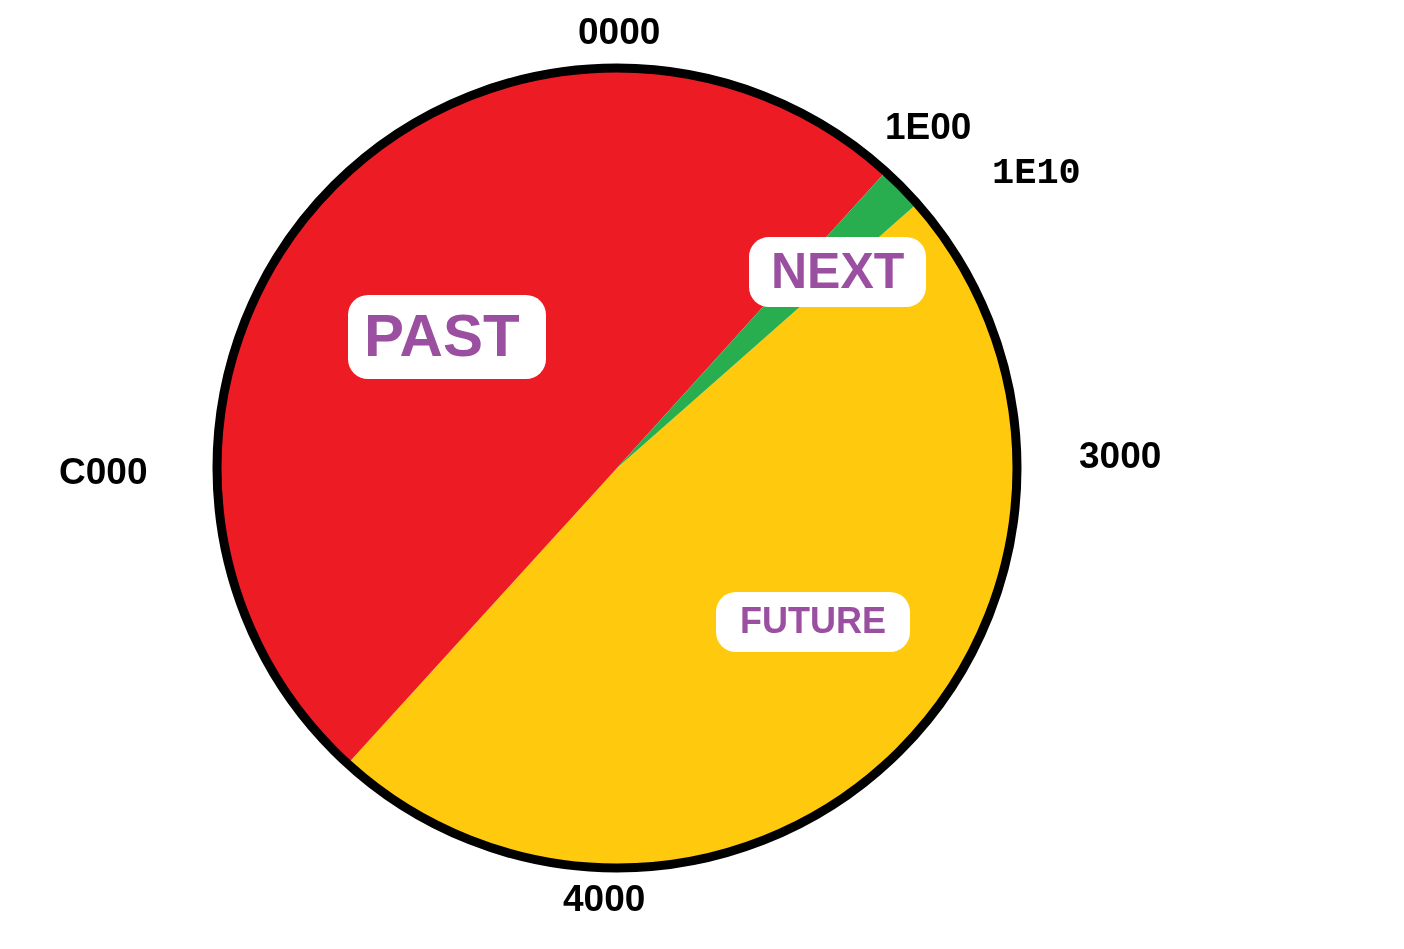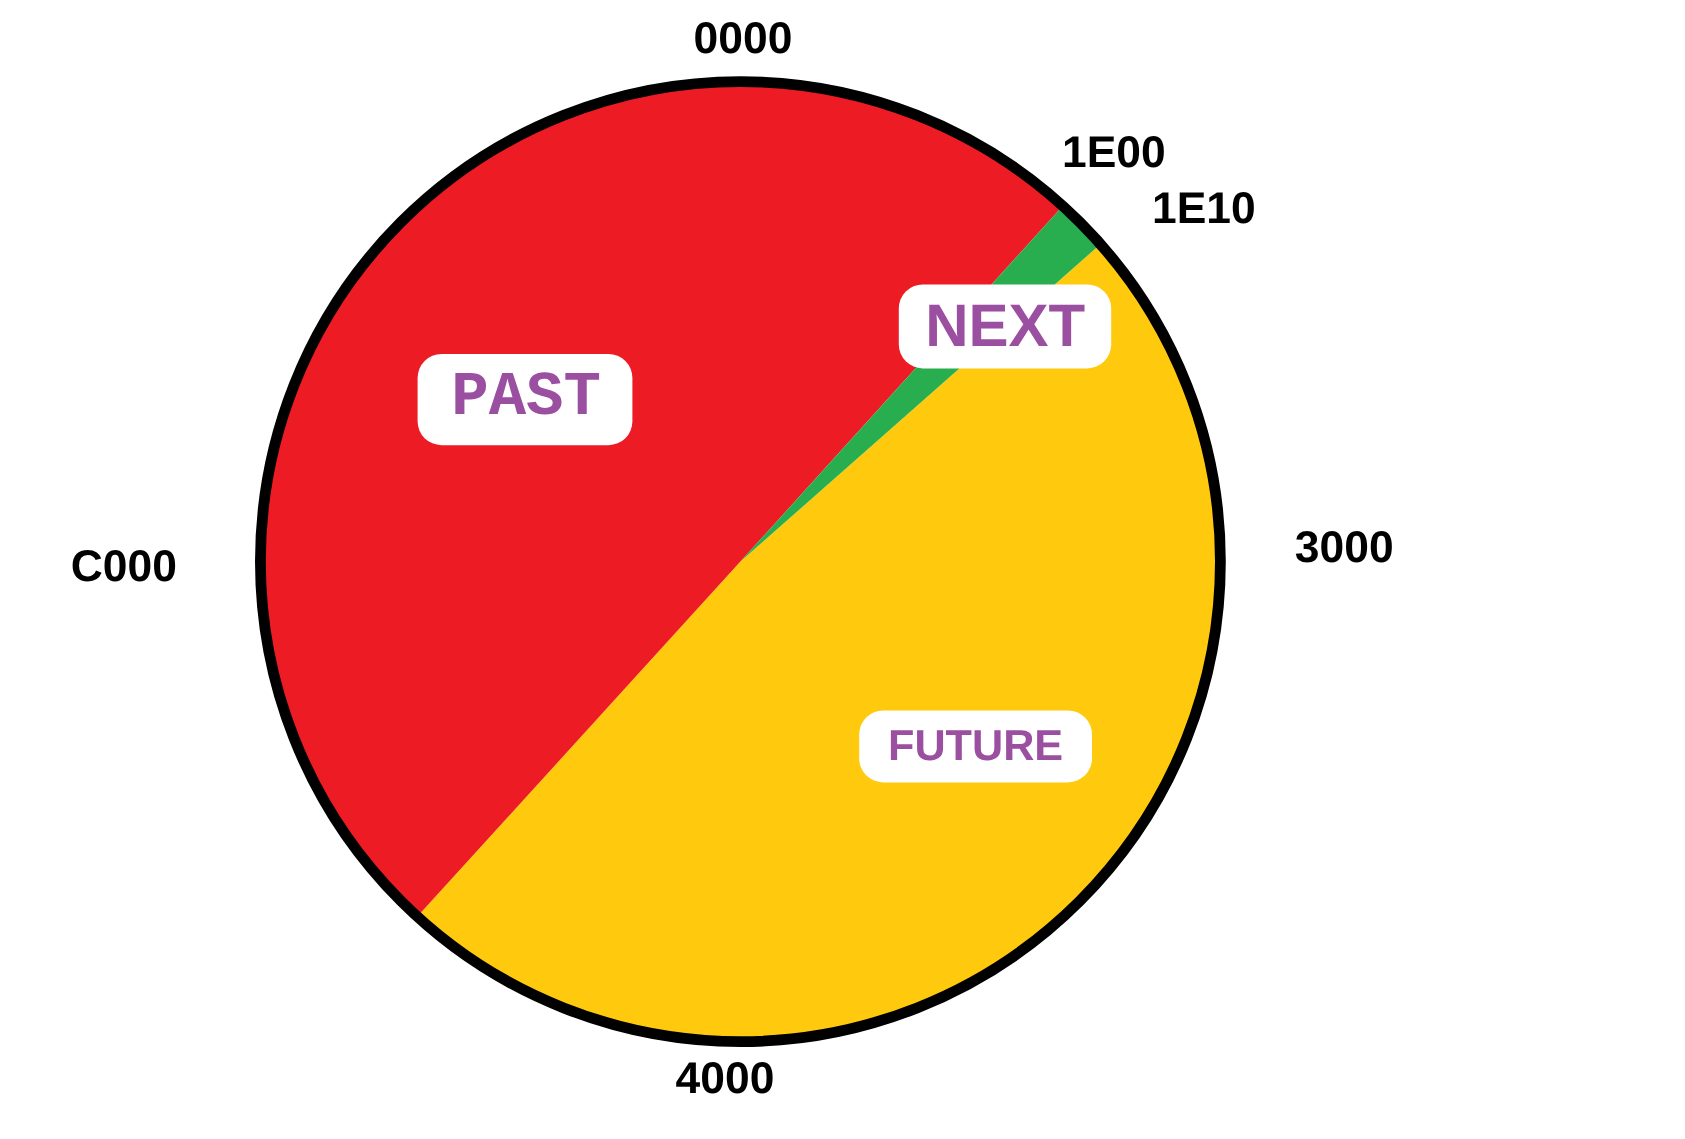--- a/index.html
+++ b/index.html
@@ -43,39 +43,38 @@
     color: #9B4FA0;
     font-family: "Liberation Sans", sans-serif;
     font-weight: bold;
     white-space: nowrap;
     line-height: 1;
     border-radius: 20px;
   }
   #label-past {
     left: 348px;
     top: 295px;
-    font-size: 52px;
-    padding: 11px 26px 13px 28px;
-    font-family: Liberation Mono, monospace;
+    font-size: 60px;
+    padding: 11px 26px 13px 16px;
   }
   #label-next {
     left: 749px;
     top: 237px;
     font-size: 50px;
     padding: 9px 22px 11px 22px;
   }
   #label-future {
     left: 716px;
     top: 592px;
     font-size: 36px;
     padding: 11px 24px 13px 24px;
   }
   #tick-0000 { left: 578px; top: 13px; }
   #tick-1E00 { left: 885px; top: 108px; }
-  #tick-1E10 { left: 960px; top: 155px; }
+  #tick-1E10 { left: 992px; top: 155px; font-family: Liberation Mono, monospace; }
   #tick-4000 { left: 1079px; top: 437px; }
   #tick-8000 { left: 563px; top: 880px; }
   #tick-C000 { left: 59px; top: 453px; }
 </style>
 </head>
 <body>
 
 <div id="stage">
 
   <svg class="wheel" viewBox="0 0 1404 949">

